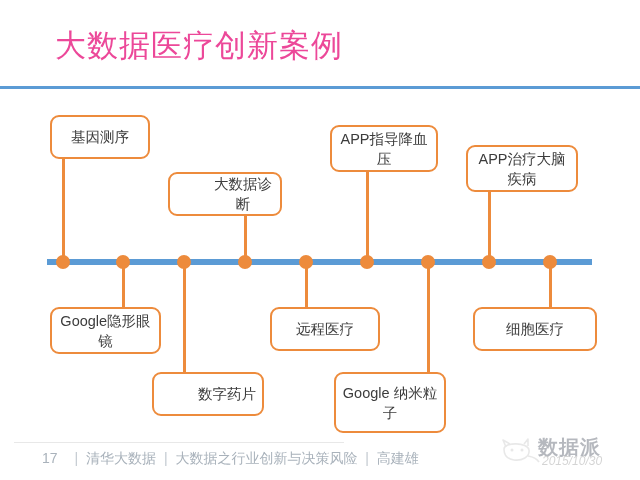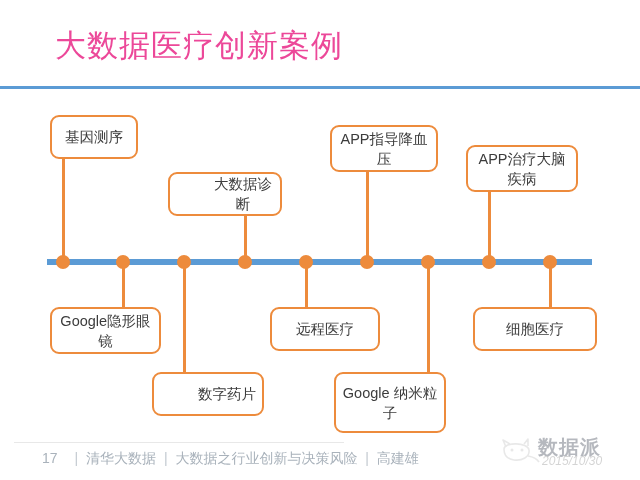--- a/index.html
+++ b/index.html
@@ -97,21 +97,21 @@
       <div class="connector" style="left: 245px; top: 216px; height: 46px;"></div>
       <div class="connector" style="left: 367px; top: 172px; height: 90px;"></div>
       <div class="connector" style="left: 489px; top: 192px; height: 70px;"></div>
       <div class="connector" style="left: 123px; top: 262px; height: 45px;"></div>
       <div class="connector" style="left: 184px; top: 262px; height: 110px;"></div>
       <div class="connector" style="left: 306px; top: 262px; height: 45px;"></div>
       <div class="connector" style="left: 428px; top: 262px; height: 110px;"></div>
       <div class="connector" style="left: 550px; top: 262px; height: 45px;"></div>
     </div>
   <div id="nodes">
-      <div class="node" style="left: 50px; top: 115px; width: 88px; height: 44px;">
+      <div class="node" style="left: 50px; top: 115px; width: 100px; height: 44px;">
         <span>基因测序</span>
       </div>
       <div class="node" style="left: 168px; top: 172px; width: 114px; height: 44px; padding-left: 42px;">
         <span>大数据诊断</span>
       </div>
       <div class="node" style="left: 330px; top: 125px; width: 108px; height: 47px;">
         <span>APP指导降血压</span>
       </div>
       <div class="node" style="left: 466px; top: 145px; width: 112px; height: 47px;">
         <span>APP治疗大脑疾病</span>

